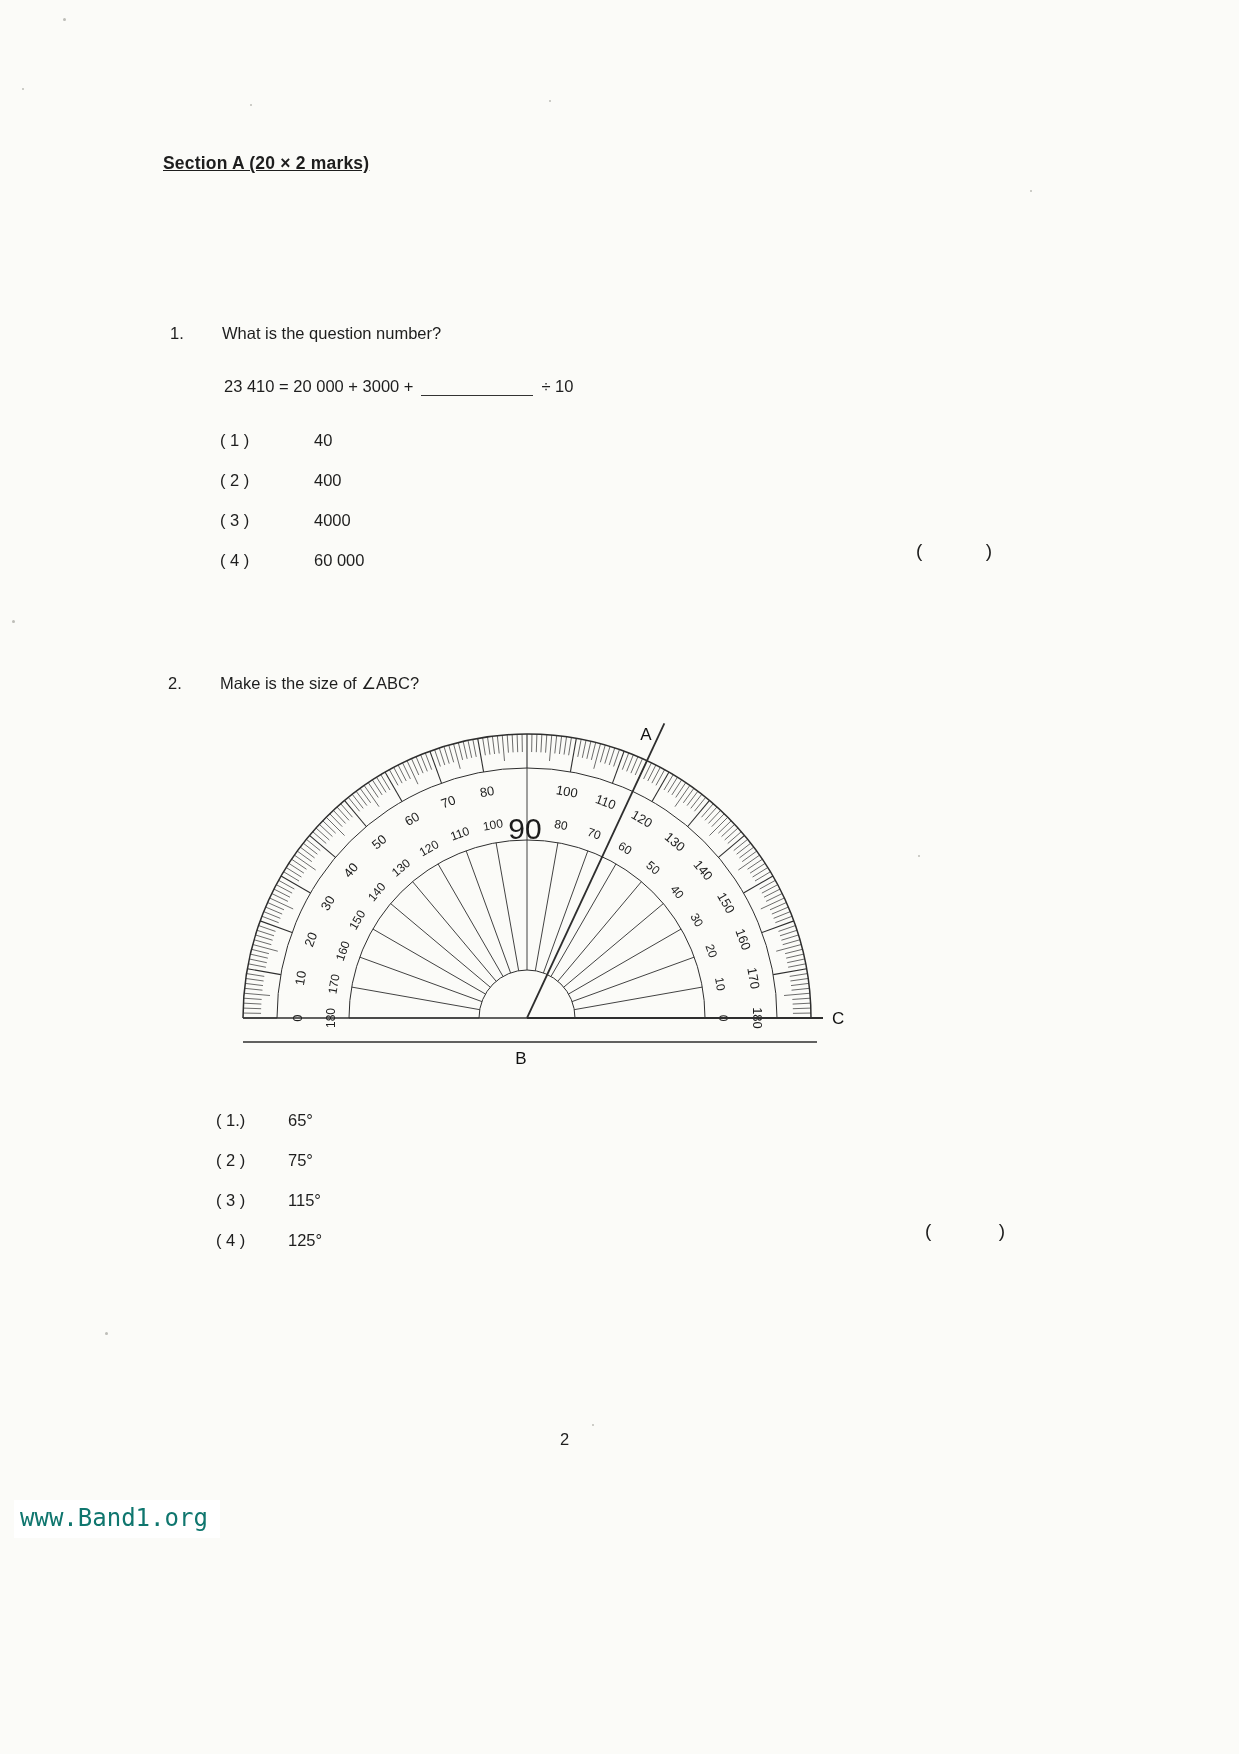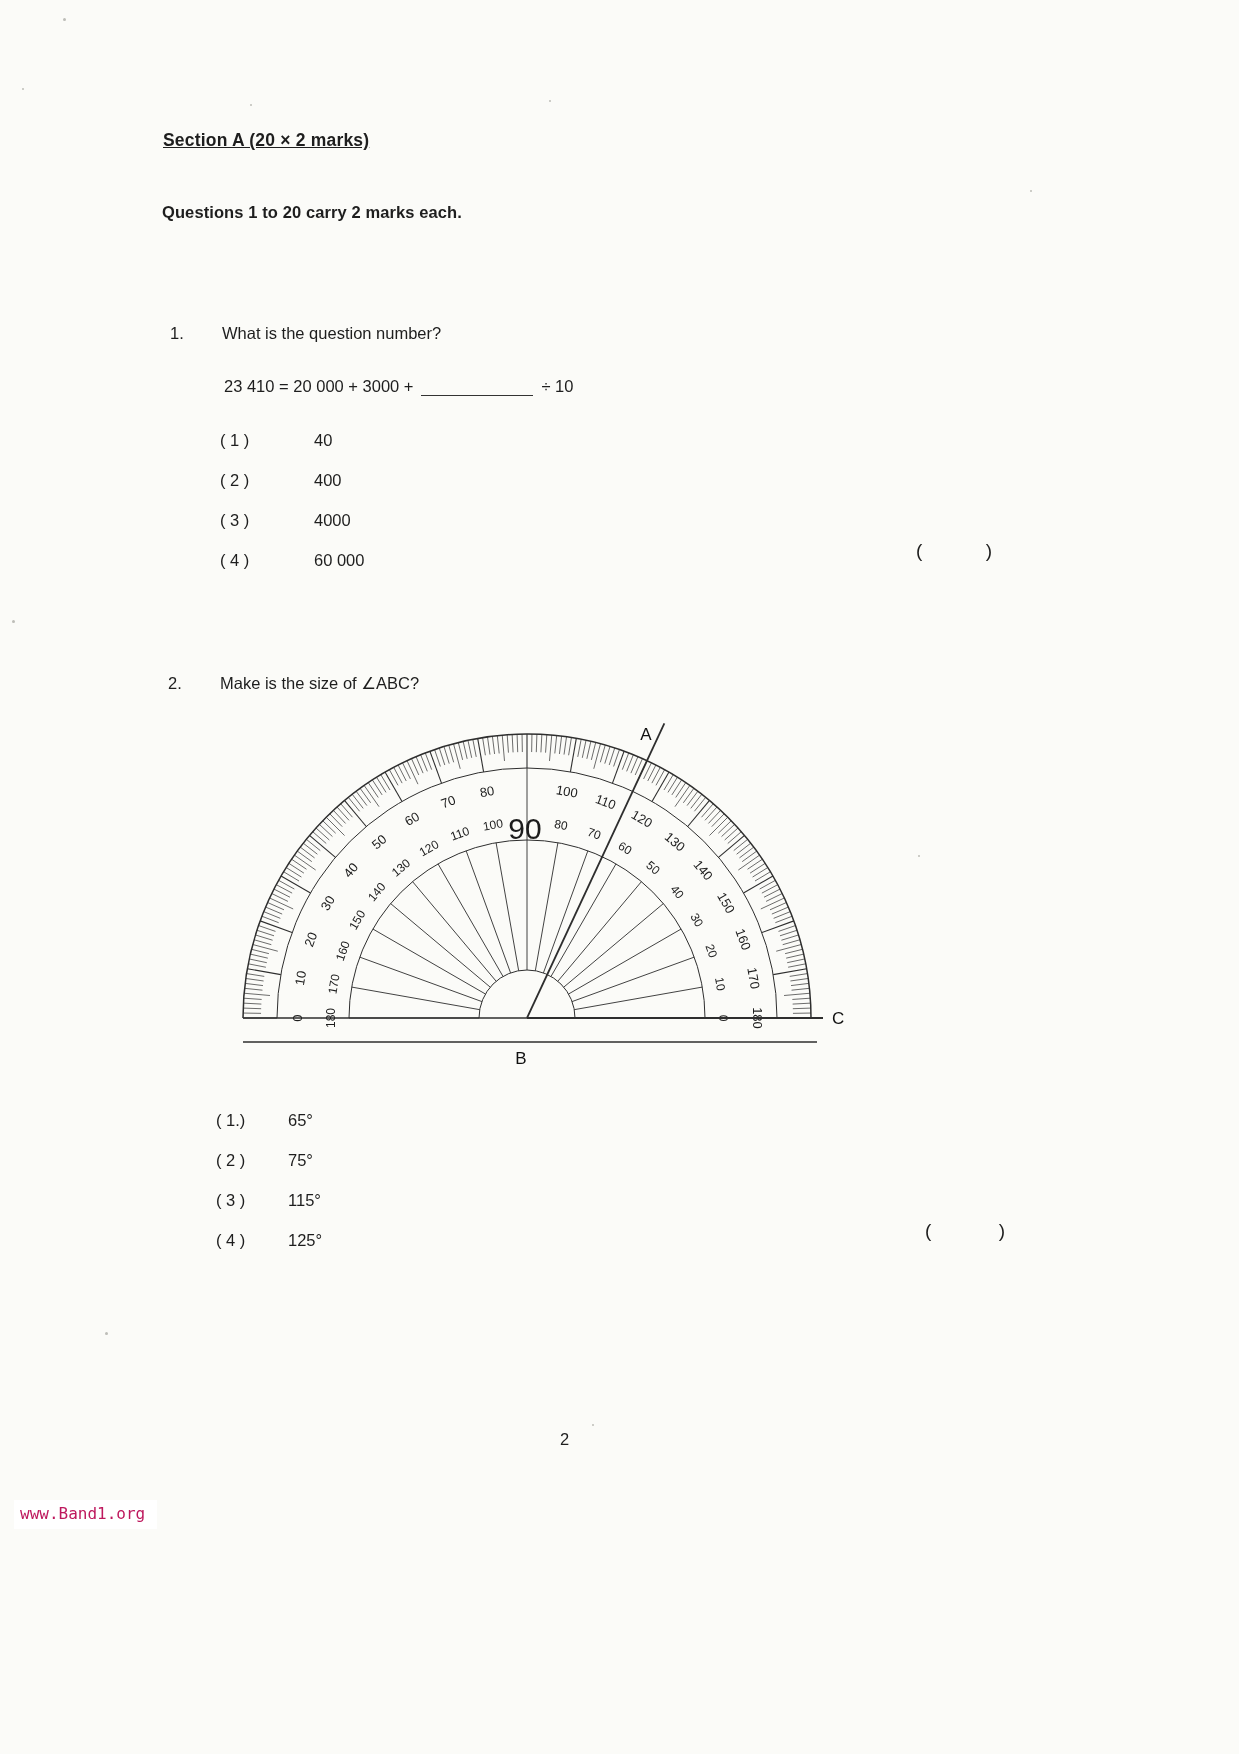--- a/index.html
+++ b/index.html
@@ -6,21 +6,21 @@
   body{
     width:1239px;height:1754px;
     background:#fbfbf8;
     font-family:"Liberation Sans",sans-serif;
     color:#1e1e1e;
     position:relative;
     overflow:hidden;
   }
   .abs{position:absolute}
   .section-title{
-    left:163px;top:130px;
+    left:163px;top:153px;
     font-size:17.5px;font-weight:bold;
     text-decoration:underline;
     letter-spacing:.2px;
   }
   .instructions{
     left:162px;top:198px;
     font-size:16.5px;font-weight:600;
     line-height:28.5px;
     letter-spacing:.1px;
   }
@@ -47,37 +47,36 @@
   .answer-brackets{
     display:flex;justify-content:space-between;
     font-size:19px;font-weight:500;
   }
   .q1-brackets{left:916px;top:540px;width:76px}
   .q2-brackets{left:925px;top:1220px;width:80px}
   .page-number{left:560px;top:1430px;font-size:16.5px}
   .watermark{
     left:14px;top:1500px;
     font-family:"DejaVu Sans Mono",monospace;
-    font-size:16px;color:#be185d;
+    font-size:24px;color:#0f766e;
     background:#ffffff;
     padding:4px 12px 6px 6px;
   }
   .protractor{left:210px;top:712px}
   svg{font-family:"Liberation Sans",sans-serif}
   .speck{position:absolute;background:#8a8a84;border-radius:50%;opacity:.55}
 </style>
 </head>
 <body>
 
 <div>
 
   <div class="abs section-title">Section A (20 × 2 marks)</div>
 
   <div class="abs instructions">
-    <div>Questions 1 to 20 carry 2 marks each.</div>
   </div>
 
   <div class="abs q-header q1-header">
     <span class="q-num">1.</span>
     <span>What is the question number?</span>
   </div>
 
   <div class="abs equation">
     <span>23 410 = 20 000 + 3000 +</span>
     <span class="blank"></span>

